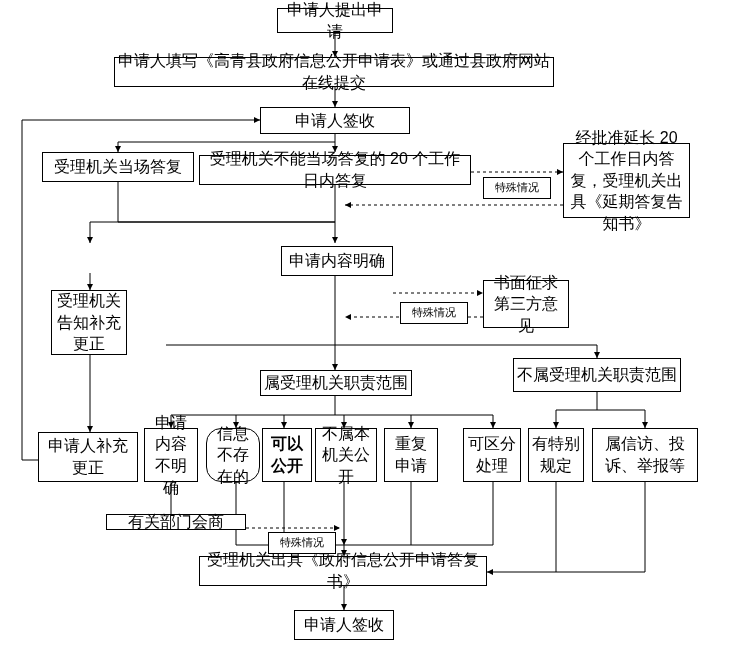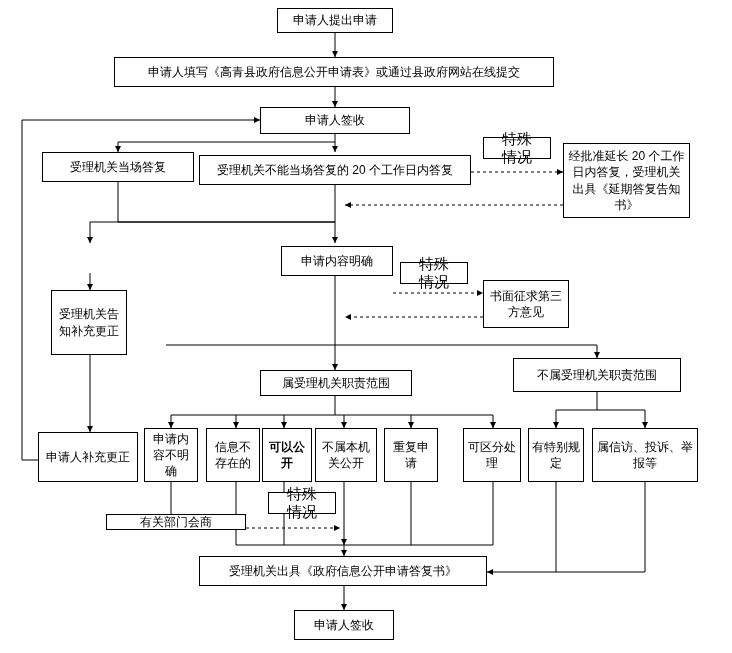--- a/index.html
+++ b/index.html
@@ -18,41 +18,42 @@
   .node {
     position: absolute;
     box-sizing: border-box;
     border: 1px solid #000000;
     background: #ffffff;
     color: #000000;
     display: flex;
     align-items: center;
     justify-content: center;
     text-align: center;
-    font-size: 12px;
+    font-size: 16px;
     line-height: 1.35;
     padding: 2px 3px;
     z-index: 3;
     white-space: pre-line;
   }
   .note {
     position: absolute;
     box-sizing: border-box;
     border: 1px solid #000000;
     background: #ffffff;
     color: #000000;
     display: flex;
     align-items: center;
     justify-content: center;
     text-align: center;
-    font-size: 15px;
+    font-size: 11px;
     line-height: 1.2;
-    padding: 1px 14px;
+    padding: 1px 6px;
     z-index: 4;
     white-space: pre-line;
+    margin-top: 40px;
   }
   svg#wires {
     position: absolute;
     left: 0;
     top: 0;
     width: 732px;
     height: 653px;
     z-index: 1;
   }
 </style>
@@ -166,21 +167,21 @@
   <div class="node" style="left:51px; top:290px; width:76px; height:65px;">受理机关告知补充更正</div>
 
   <div class="node" style="left:38px; top:432px; width:100px; height:50px;">申请人补充更正</div>
 
   <div class="node" style="left:260px; top:370px; width:152px; height:26px;">属受理机关职责范围</div>
 
   <div class="node" style="left:513px; top:358px; width:168px; height:34px;">不属受理机关职责范围</div>
 
   <div class="node" style="left:144px; top:428px; width:54px; height:54px;">申请内容不明确</div>
 
-  <div class="node" style="left:206px; top:428px; width:54px; height:54px;">信息不存在的</div>
+  <div class="node" style="left:206px; top:428px; width:54px; height:54px;border-radius:15px;">信息不存在的</div>
 
   <div class="node" style="left:262px; top:428px; width:50px; height:54px;font-weight:bold;">可以公开</div>
 
   <div class="node" style="left:315px; top:428px; width:62px; height:54px;">不属本机关公开</div>
 
   <div class="node" style="left:384px; top:428px; width:54px; height:54px;">重复申请</div>
 
   <div class="node" style="left:463px; top:428px; width:58px; height:54px;">可区分处理</div>
 
   <div class="node" style="left:528px; top:428px; width:56px; height:54px;">有特别规定</div>

